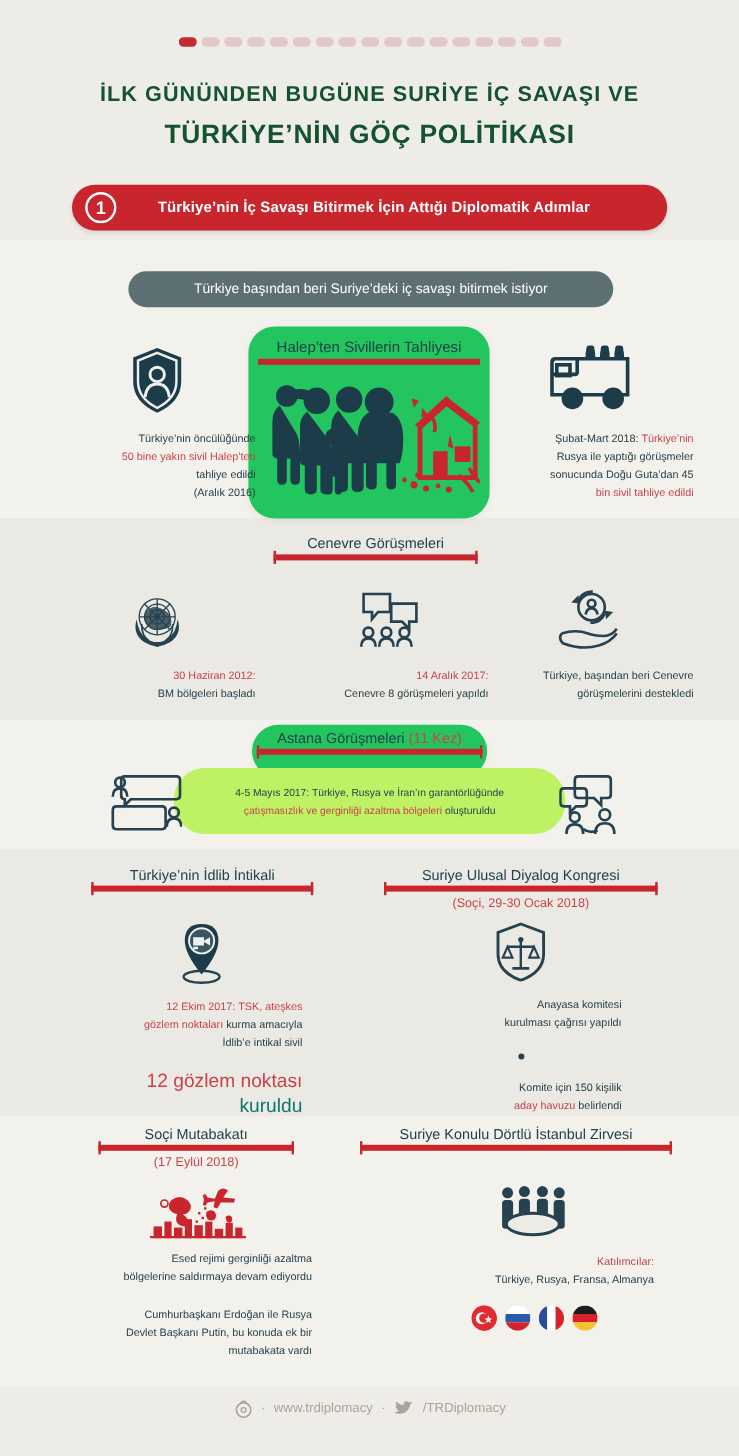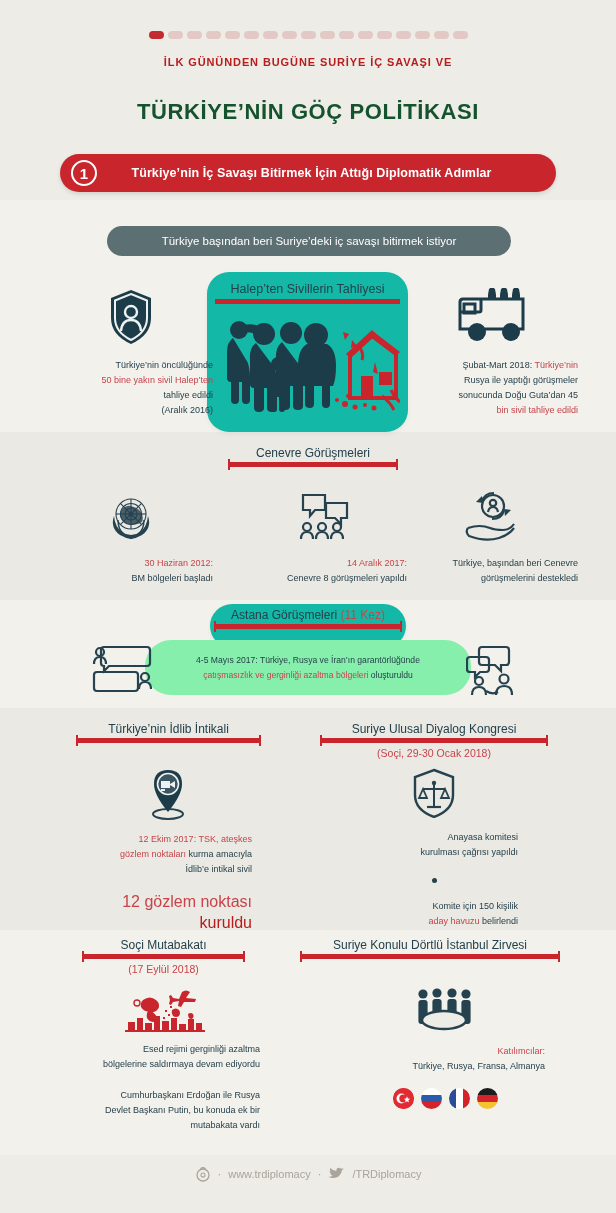--- a/index.html
+++ b/index.html
@@ -41,25 +41,25 @@
     background: #e3c9c5;
   }
   .dot.active { background: #c22b32; width: 15px; }
 
   
   .title-wrap {
     position: absolute; left: 0; width: 616px;
     text-align: center;
   }
   .title-1 {
-    top: 56px;
-    font-size: 11px;
+    top: 68px;
+    font-size: 18px;
     font-weight: bold;
     letter-spacing: .9px;
-    color: #b91c1c;
+    color: #14532d;
   }
   .title-2 {
     top: 99px;
     font-size: 22px;
     font-weight: bold;
     letter-spacing: .6px;
     color: #14532d;
   }
 
   
@@ -114,21 +114,21 @@
   .cap {
     font-size: 9px;
     line-height: 15px;
     color: #27414c;
   }
   .red { color: #c8434a; }
 
   
   .card {
     position: absolute;
-    background: #14b8a6;
+    background: #22c55e;
     border-radius: 22px;
     box-shadow: 0 2px 5px rgba(0,0,0,.05);
   }
 
   
   .headline {
     position: absolute;
     text-align: center;
   }
   .headline .ht {
@@ -154,21 +154,21 @@
     font-size: 10.5px;
     color: #c8434a;
     margin-top: 4px;
   }
 
   
   .astana-box {
     position: absolute;
     left: 145px; top: 640px;
     width: 326px; height: 55px;
-    background: #86efac;
+    background: #bef264;
     border-radius: 26px;
     display: flex;
     flex-direction: column;
     align-items: center;
     justify-content: center;
     text-align: center;
   }
   .astana-box .l {
     font-size: 8.6px;
     line-height: 15px;
@@ -223,21 +223,21 @@
     background: #27414c;
     margin: 0 auto;
   }
   .big-red {
     font-size: 16px;
     color: #c8434a;
     line-height: 21px;
   }
   .big-dark {
     font-size: 16px;
-    color: #b91c1c;
+    color: #0f766e;
     line-height: 21px;
   }
 </style>
 </head>
 <body>
 
 <div class="page">
 
   <div class="band band-light" style="top:200px;height:232px;"></div>
   <div class="band band-dark" style="top:432px;height:168px;"></div>

